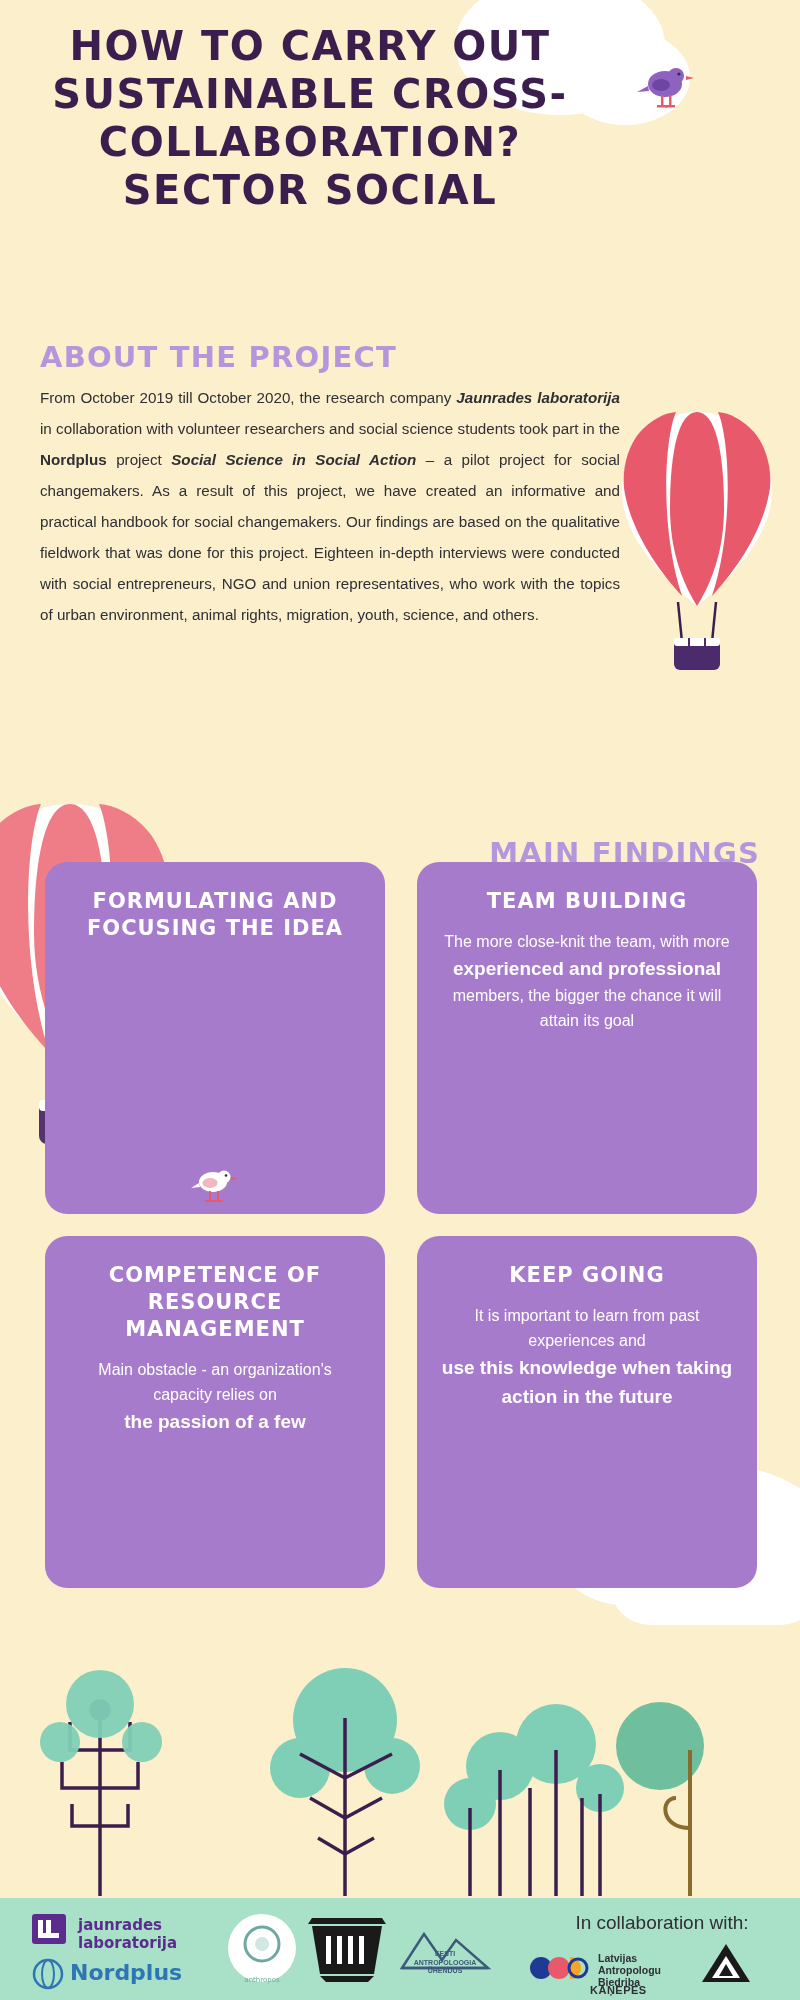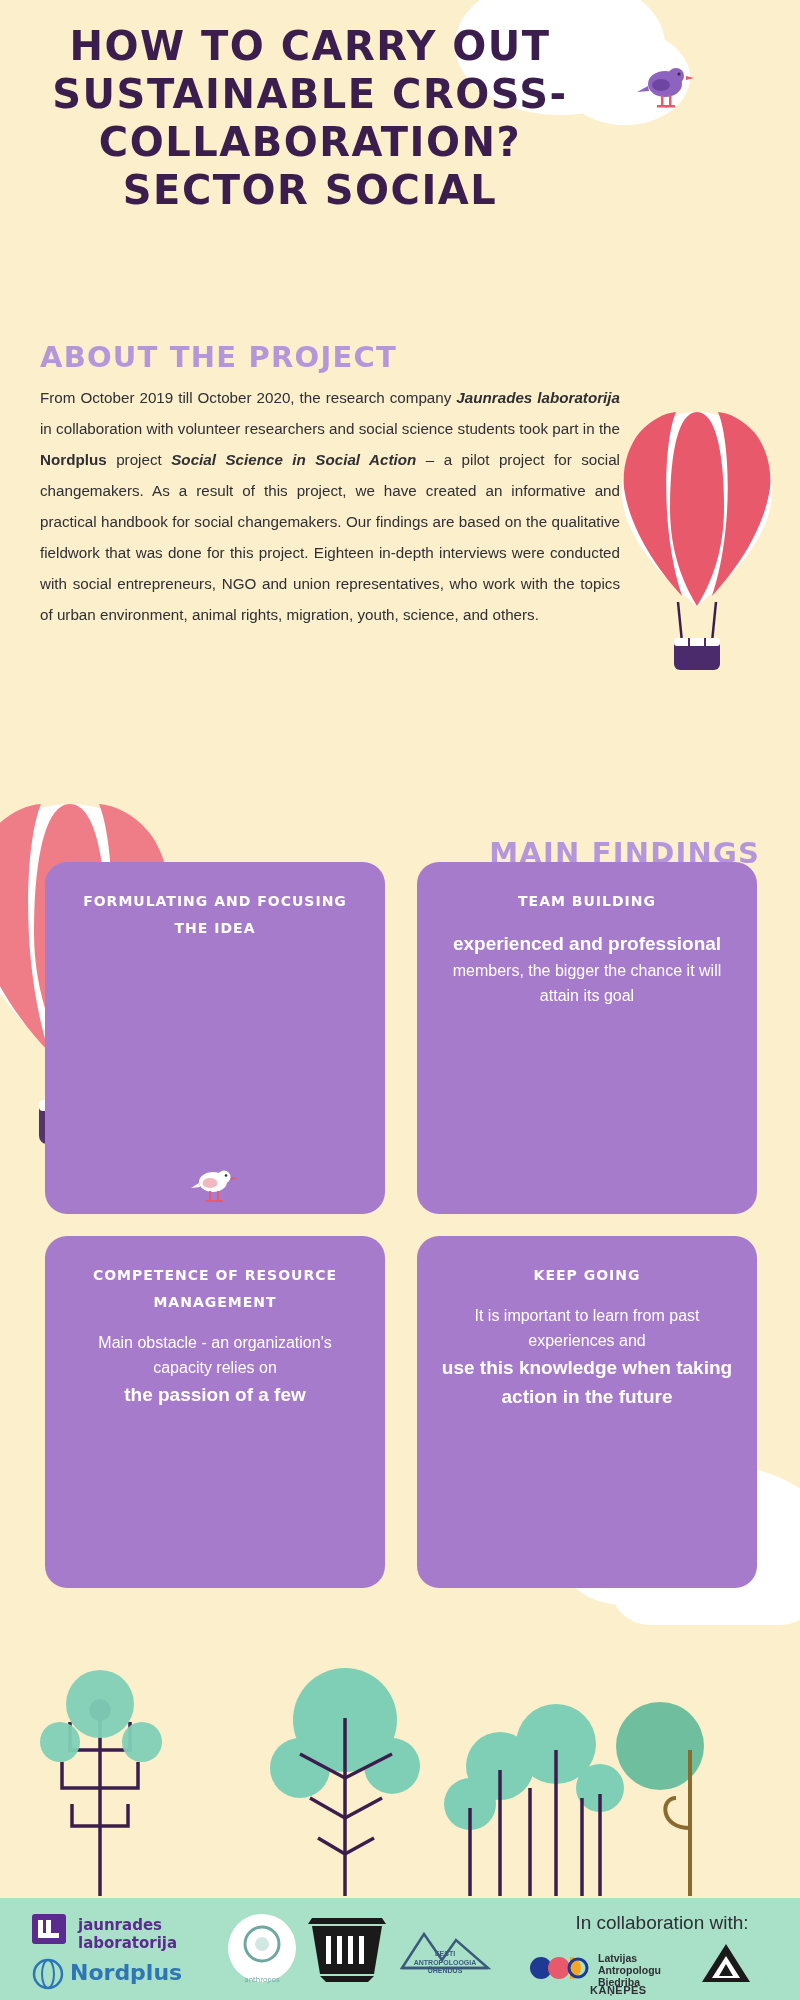--- a/index.html
+++ b/index.html
@@ -101,21 +101,21 @@
     border-radius: 22px;
     padding: 26px 22px 22px;
     color: #FFFFFF;
     text-align: center;
     position: relative;
     min-height: 352px;
   }
   .card-title {
     font-family: "DejaVu Sans", sans-serif;
     font-weight: bold;
-    font-size: 14px;
+    font-size: 21px;
     letter-spacing: 1px;
     text-transform: uppercase;
     line-height: 27px;
     color: #FFFFFF;
     margin-bottom: 14px;
   }
   .card-body {
     font-size: 16px;
     line-height: 25px;
   }
@@ -285,20 +285,21 @@
         <rect x="18" y="25" width="2" height="9" fill="#E8596B"></rect>
         <rect x="26" y="25" width="2" height="9" fill="#E8596B"></rect>
         <rect x="14" y="34" width="9" height="2" fill="#E8596B"></rect>
         <rect x="23" y="34" width="9" height="2" fill="#E8596B"></rect>
       </svg>
     </div>
 
     <div class="card">
       <div class="card-title">Team building</div>
       <div class="card-body">
+        <span class="lead">The more close-knit the team, with more</span>
         <span class="strong">experienced and professional</span>
         <span class="lead">members, the bigger the chance it will attain its goal</span>
       </div>
     </div>
 
     <div class="card">
       <div class="card-title">Competence of resource management</div>
       <div class="card-body">
         <span class="lead">Main obstacle - an organization's capacity relies on</span>
         <span class="strong">the passion of a few</span>

